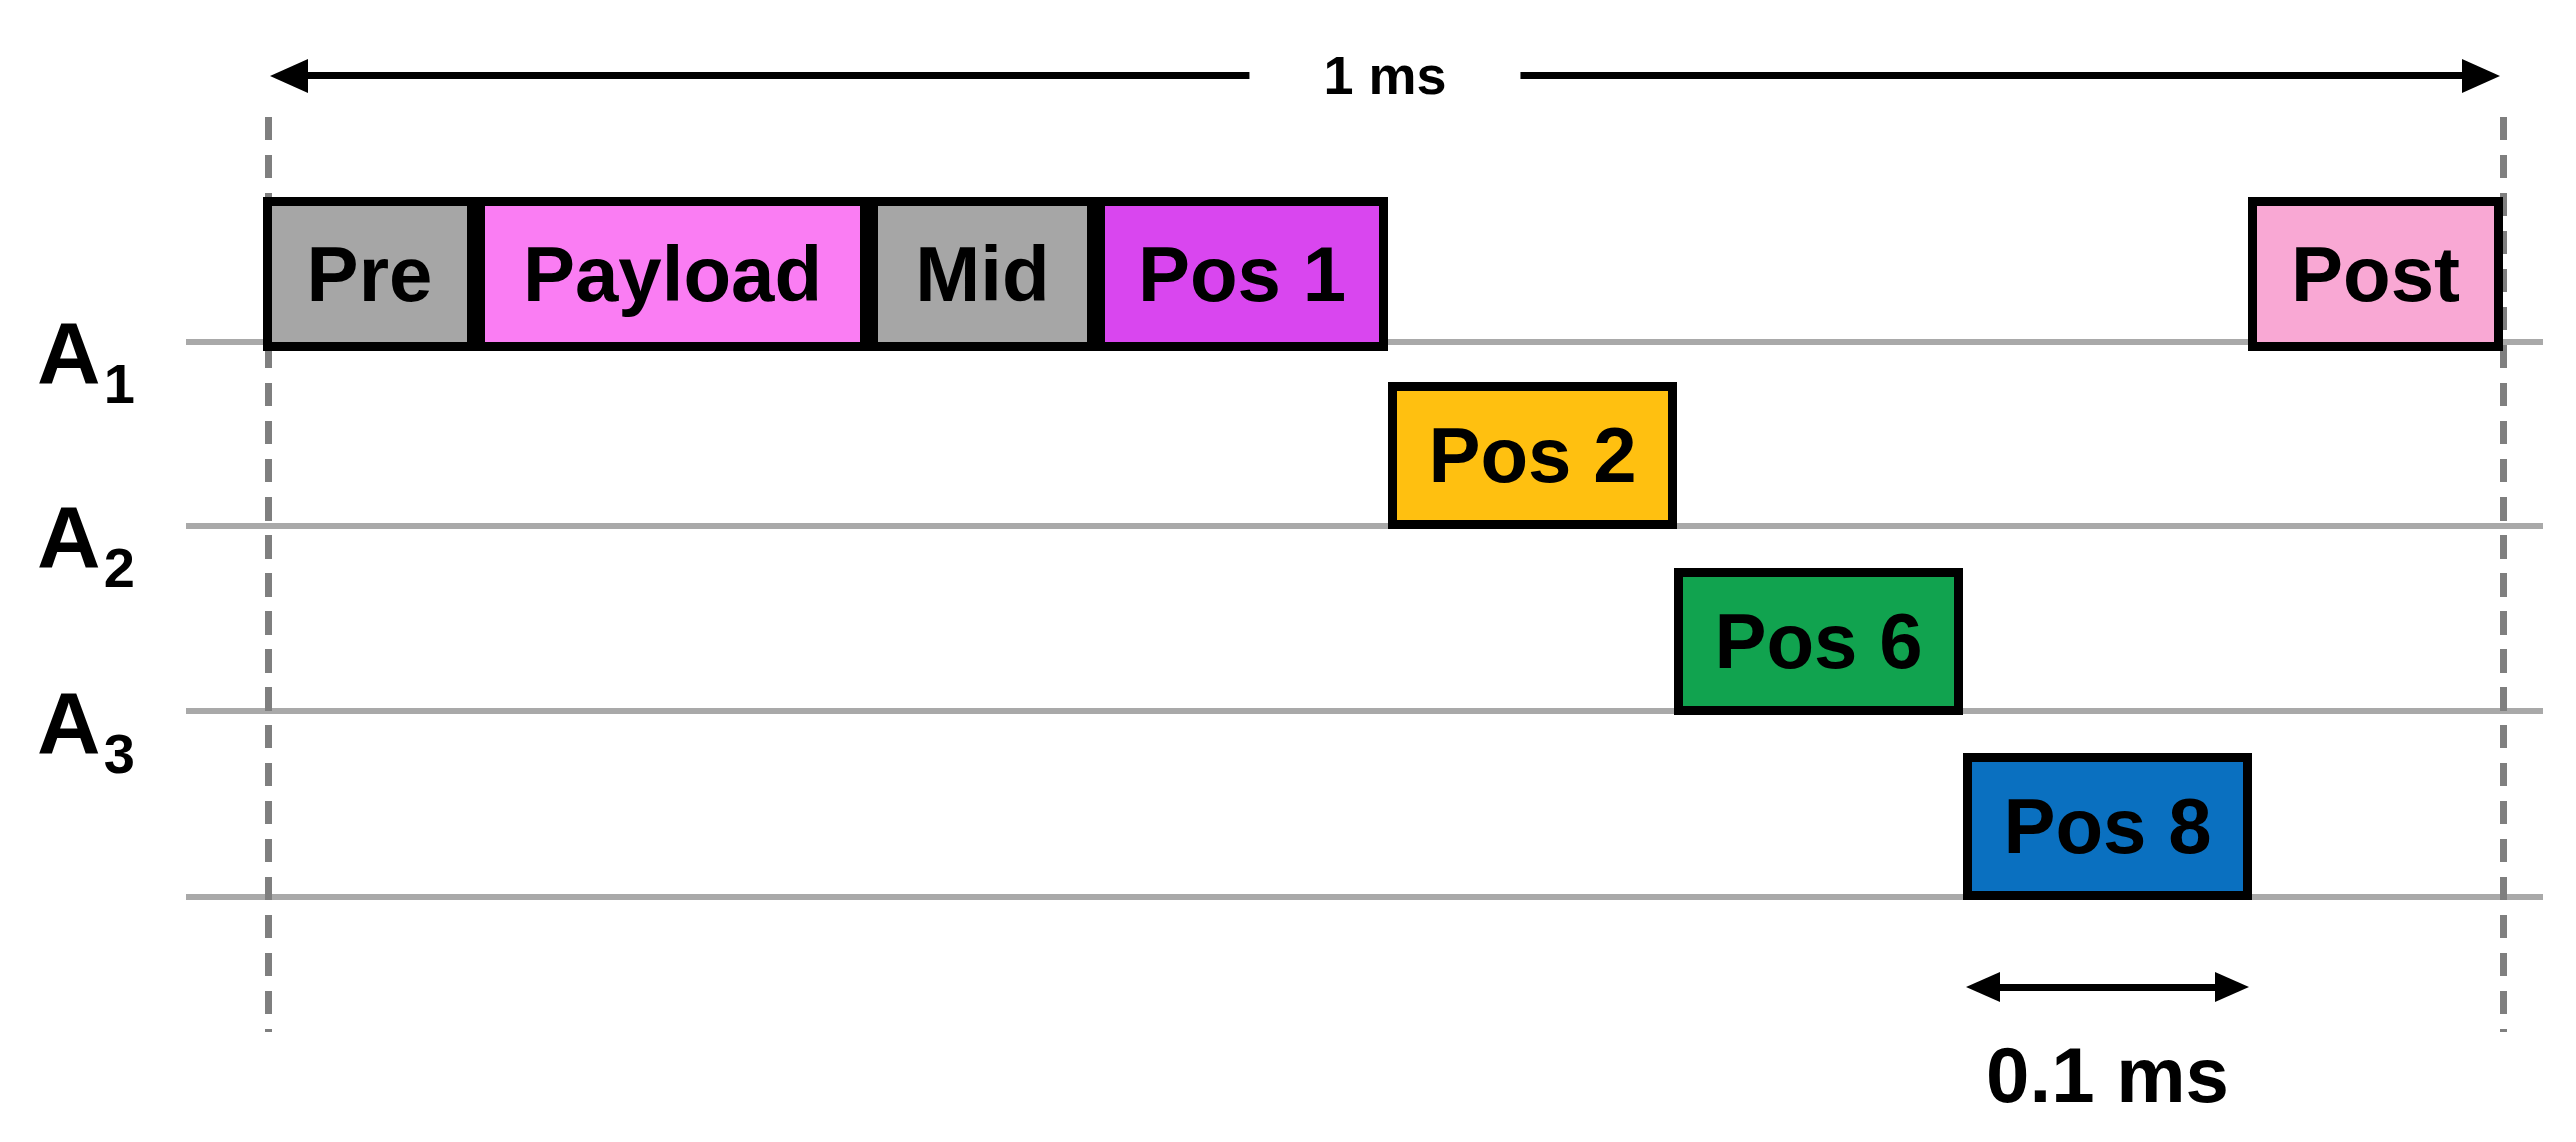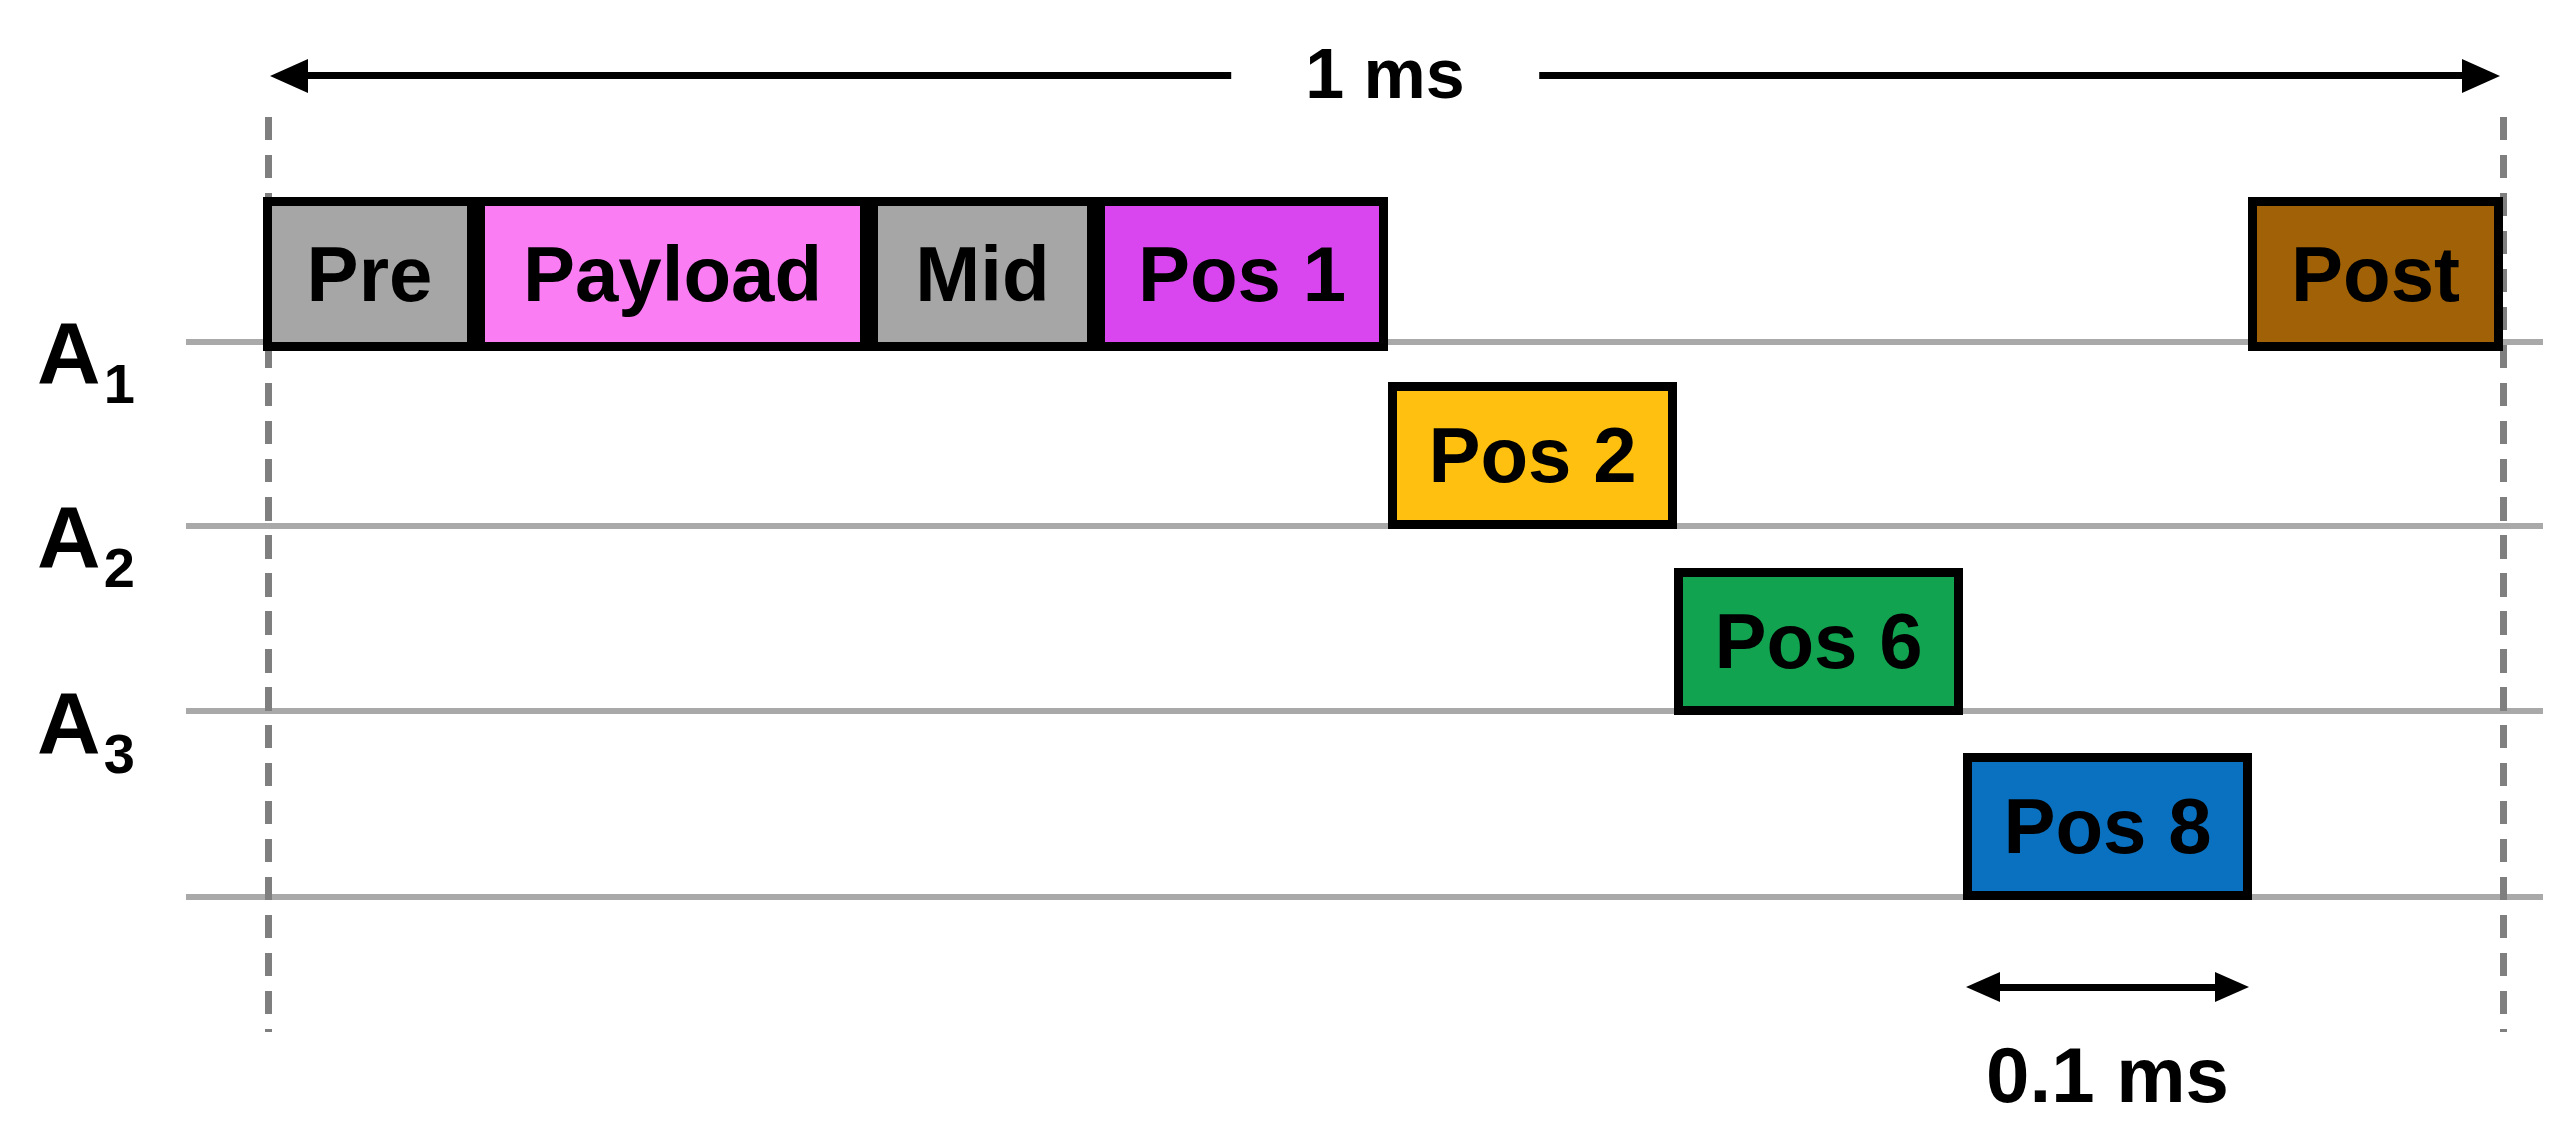--- a/index.html
+++ b/index.html
@@ -118,21 +118,21 @@
     border-bottom: 17px solid transparent;
     border-left: 38px solid #000;
   }
   .total-arrow .span-label {
     position: absolute;
     left: 50%;
     top: 50%;
     transform: translate(-50%, -52%);
     background: #FFFFFF;
     padding: 0 74px;
-    font-size: 70px;
+    font-size: 54px;
     font-weight: 600;
     color: #000;
     white-space: nowrap;
   }
 
   
   .slot-arrow { left: 1966px; top: 972px; width: 283px; height: 31px; }
   .slot-arrow .shaft { left: 15.6px; right: 15.6px; top: 11.7px; height: 7px; }
   .slot-arrow .arrow-head.west {
     left: 0; top: 0;
@@ -181,21 +181,21 @@
     <div class="shaft"></div>
     <div class="arrow-head east"></div>
     <div class="span-label">1 ms</div>
   </div>
 
   <div class="frame-row">
     <div class="block pre" style="background-color: rgb(166, 166, 166);">Pre</div>
     <div class="block payload" style="background-color: rgb(250, 125, 243);">Payload</div>
     <div class="block mid" style="background-color: rgb(166, 166, 166);">Mid</div>
     <div class="block pos1" style="background-color: #d946ef;">Pos 1</div>
-    <div class="block post" style="background-color: #a16207;">Post</div>
+    <div class="block post" style="background-color: #f9a8d4;">Post</div>
   </div>
 
   <div class="block pos2" style="background-color: rgb(255, 192, 16);">Pos 2</div>
   <div class="block pos3" style="background-color: rgb(17, 163, 79);">Pos 6</div>
   <div class="block pos4" style="background-color: rgb(10, 112, 192);">Pos 8</div>
 
   <div class="span-arrow slot-arrow">
     <div class="arrow-head west"></div>
     <div class="shaft"></div>
     <div class="arrow-head east"></div>

